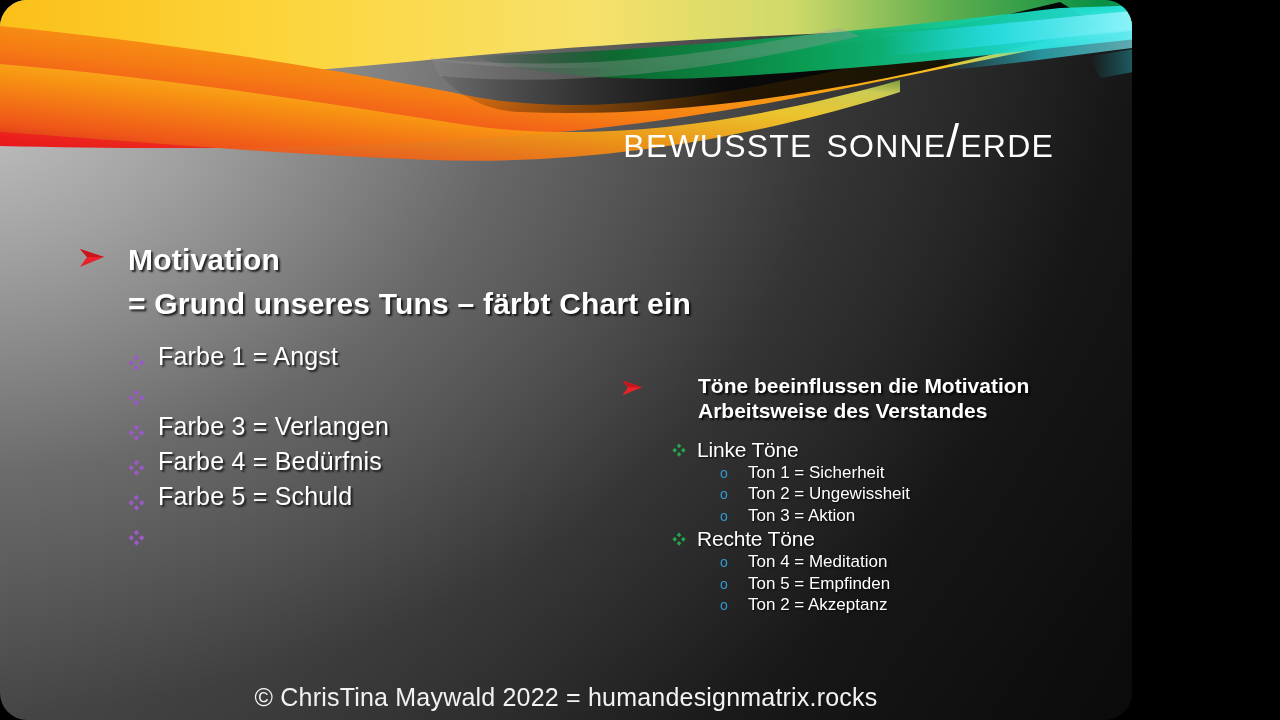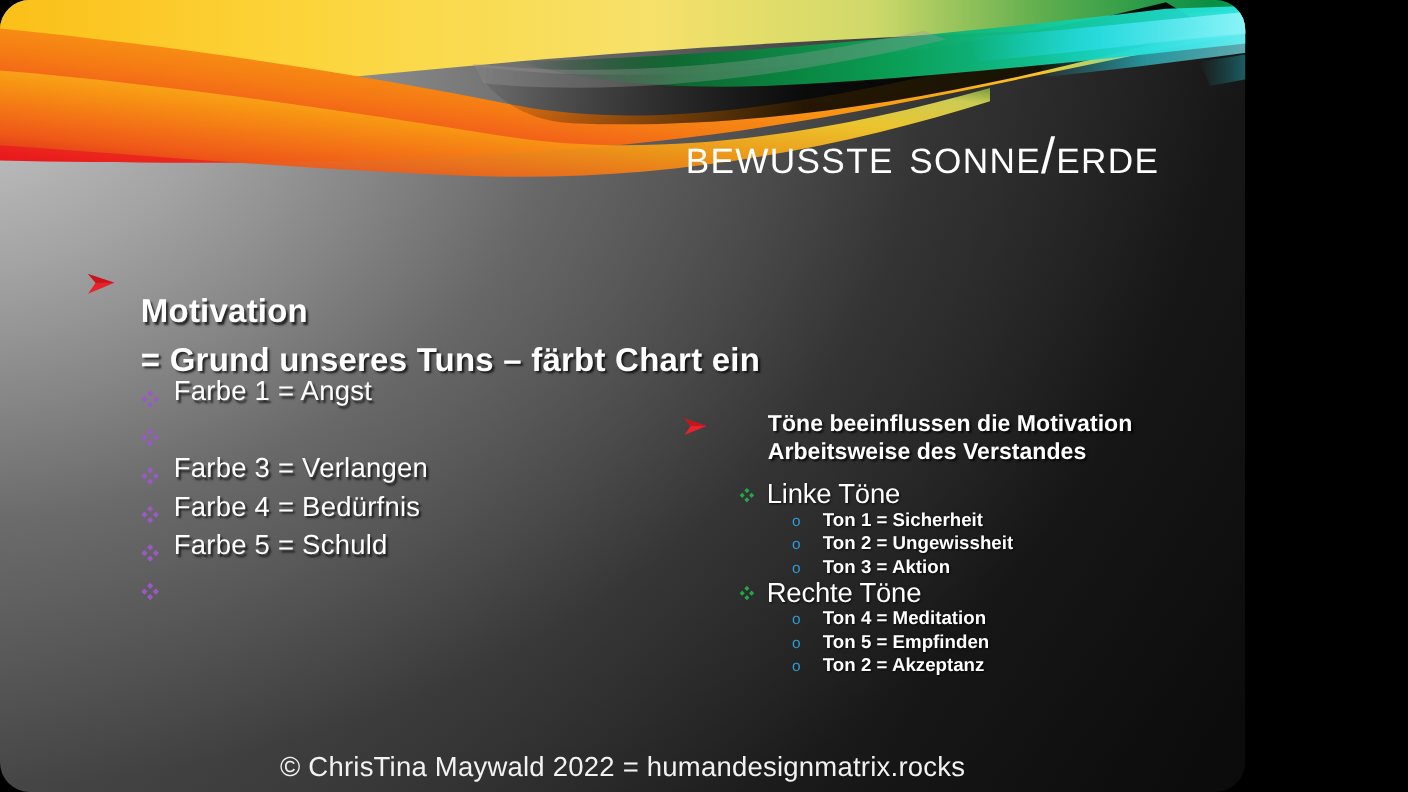--- a/index.html
+++ b/index.html
@@ -63,21 +63,20 @@
     width: 820px;
   }
   #main-bullet .lvl1-text {
     margin-left: 20px;
     font-size: 30px;
     font-weight: bold;
     color: #ffffff;
     line-height: 1.45;
     text-shadow: 2px 2px 2px rgba(0,0,0,0.75);
     letter-spacing: 0.2px;
-    margin-top: 24px;
   }
 
   
   #farben-list {
     position: absolute;
     left: 128px;
     top: 336px;
     width: 420px;
   }
   .farbe-row {
@@ -123,21 +122,21 @@
     top: 437px;
     width: 480px;
   }
   .group-head {
     display: flex;
     align-items: center;
     height: 25px;
   }
   .group-head .dia-bullet { width: 25px; }
   .group-head-label {
-    font-size: 25px;
+    font-size: 21px;
     color: #ffffff;
     font-weight: 300;
     letter-spacing: -0.2px;
     text-shadow: 1px 1px 2px rgba(0,0,0,0.8);
     white-space: nowrap;
   }
   .ton-row {
     display: flex;
     align-items: center;
     height: 21.5px;
@@ -146,21 +145,21 @@
   .circ-bullet {
     flex: 0 0 auto;
     width: 28px;
     font-size: 14px;
     color: #2e9bd6;
     line-height: 1;
   }
   .ton-label {
     font-size: 17px;
     color: #ffffff;
-    font-weight: 700;
+    font-weight: 400;
     text-shadow: 1px 1px 2px rgba(0,0,0,0.8);
     white-space: nowrap;
   }
 
   
   .footer {
     position: absolute;
     left: 0; right: 0;
     bottom: 8px;
     text-align: center;

